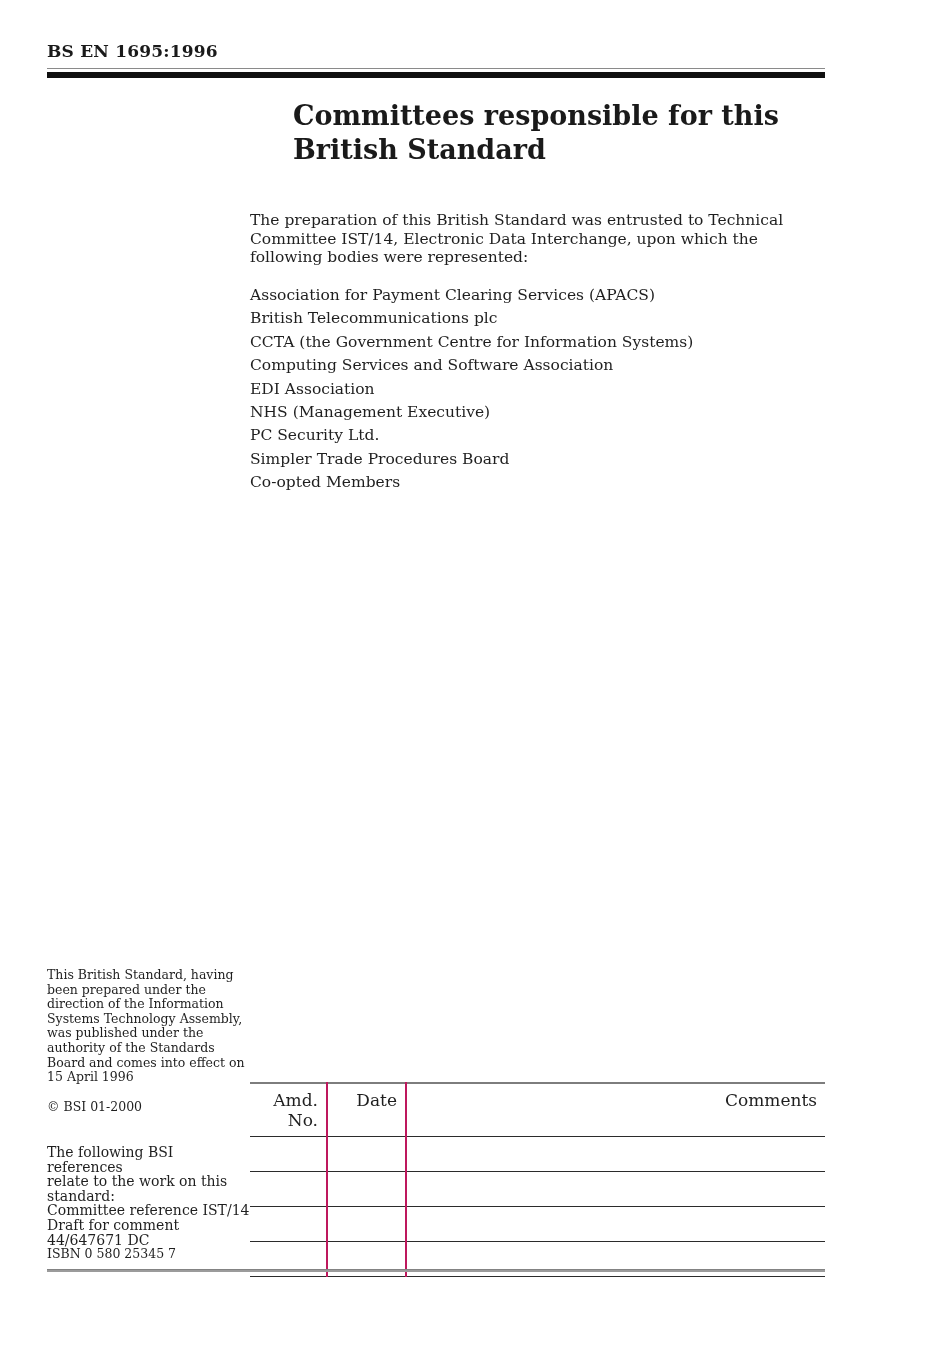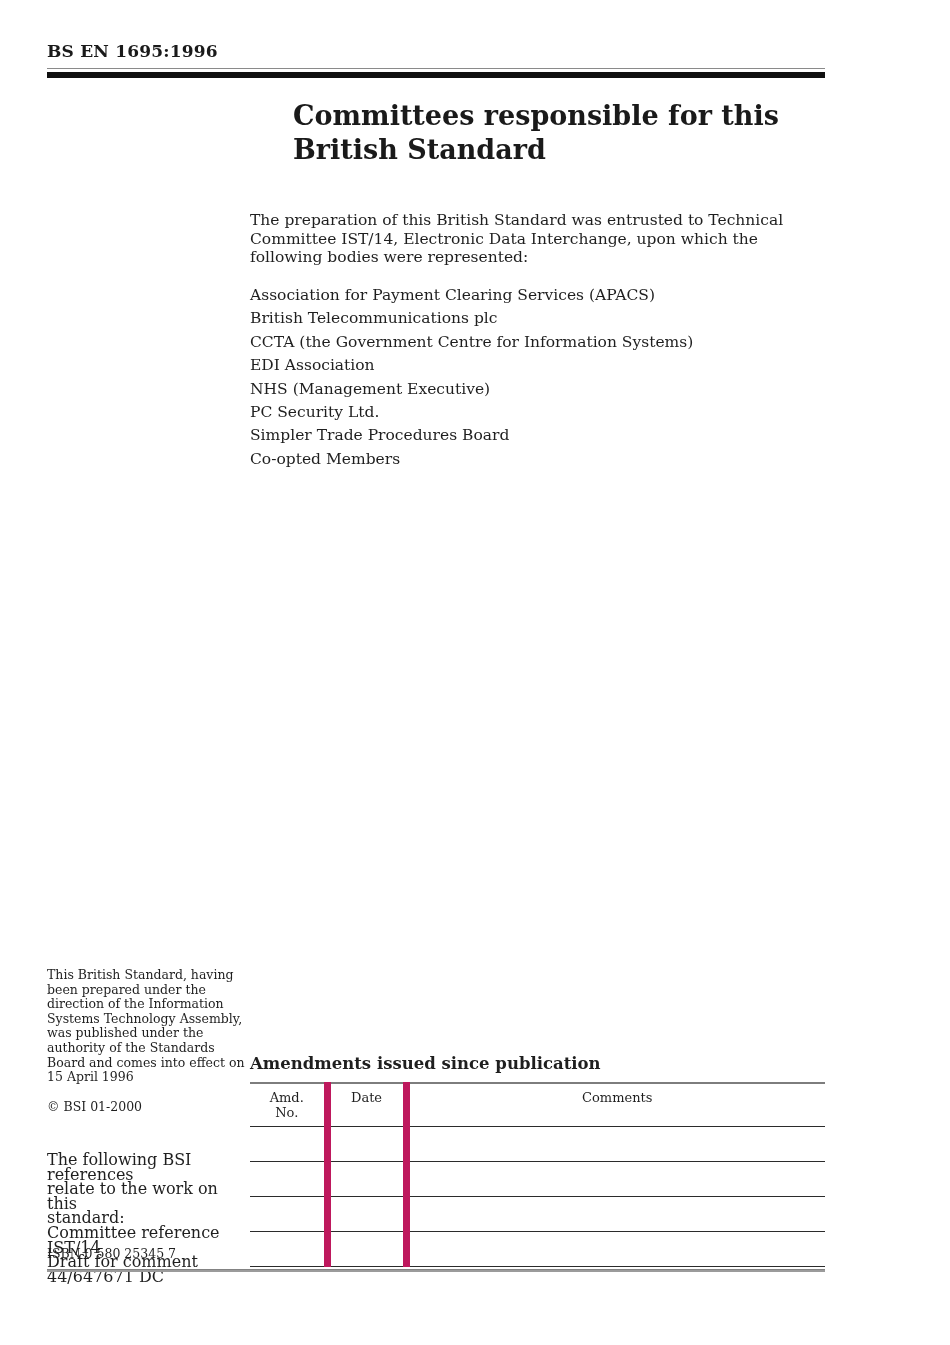--- a/index.html
+++ b/index.html
@@ -73,23 +73,22 @@
   }
   .sidebar-copyright {
     position: absolute;
     left: 47px; top: 1099px;
     font-size: 12.5px;
   }
   .sidebar-references {
     position: absolute;
     left: 47px; top: 1145px;
     width: 205px;
-    font-size: 16px;
+    font-size: 14px;
     line-height: 14.6px;
-    margin-top: 8px;
   }
   .sidebar-isbn {
     position: absolute;
     left: 47px; top: 1246px;
     font-size: 12.5px;
     font-weight: normal;
   }
 
   .amendments-heading {
     position: absolute;
@@ -103,27 +102,27 @@
     left: 250px; top: 1082px;
     width: 575px;
     border-collapse: collapse;
     table-layout: fixed;
     border-top: 2px solid #7d7d7d;
   }
   .amend-table col.col-amd { width: 77px; }
   .amend-table col.col-date { width: 79px; }
   .amend-table th, .amend-table td {
     border-bottom: 1px solid #2b2b2b;
-    font-size: 13px;
+    font-size: 17px;
     font-weight: normal;
-    text-align: center;
+    text-align: right;
     vertical-align: top;
     padding: 6px 8px;
   }
-  .amend-table th + th, .amend-table td + td { border-left: 7px solid #be185d; }
+  .amend-table th + th, .amend-table td + td { border-left: 2px solid #be185d; }
   .amend-table thead tr { height: 36px; }
   .amend-table tbody tr { height: 35px; }
 
   .rule-gray-bottom {
     position: absolute;
     left: 47px; top: 1269px;
     width: 778px; height: 3px;
     background: #9b9b9b;
     border-top: 1px solid #838383;
   }
@@ -142,20 +141,21 @@
       <div>Committees responsible for this</div>
       <div>British Standard</div>
     </div>
 
   <div class="intro-paragraph">The preparation of this British Standard was entrusted to Technical Committee IST/14, Electronic Data Interchange, upon which the following bodies were represented:</div>
 
   <div class="bodies-list">
       <div>Association for Payment Clearing Services (APACS)</div>
       <div>British Telecommunications plc</div>
       <div>CCTA (the Government Centre for Information Systems)</div>
+      <div>Computing Services and Software Association</div>
       <div>EDI Association</div>
       <div>NHS (Management Executive)</div>
       <div>PC Security Ltd.</div>
       <div>Simpler Trade Procedures Board</div>
       <div>Co-opted Members</div>
     </div>
 
   <div class="sidebar-note">
       <div>This British Standard, having</div>
       <div>been prepared under the</div>
@@ -172,21 +172,20 @@
   <div class="sidebar-references">
       <div>The following BSI references</div>
       <div>relate to the work on this</div>
       <div>standard:</div>
       <div>Committee reference IST/14</div>
       <div>Draft for comment 44/647671 DC</div>
     </div>
 
   <div class="sidebar-isbn">ISBN 0 580 25345 7</div>
 
-  <div class="amendments-heading">Amendments issued since publication</div>
 
   <table class="amend-table">
     <colgroup>
       <col class="col-amd">
       <col class="col-date">
       <col class="col-comments">
     </colgroup>
     <thead>
       <tr>
           <th>Amd. No.</th>

